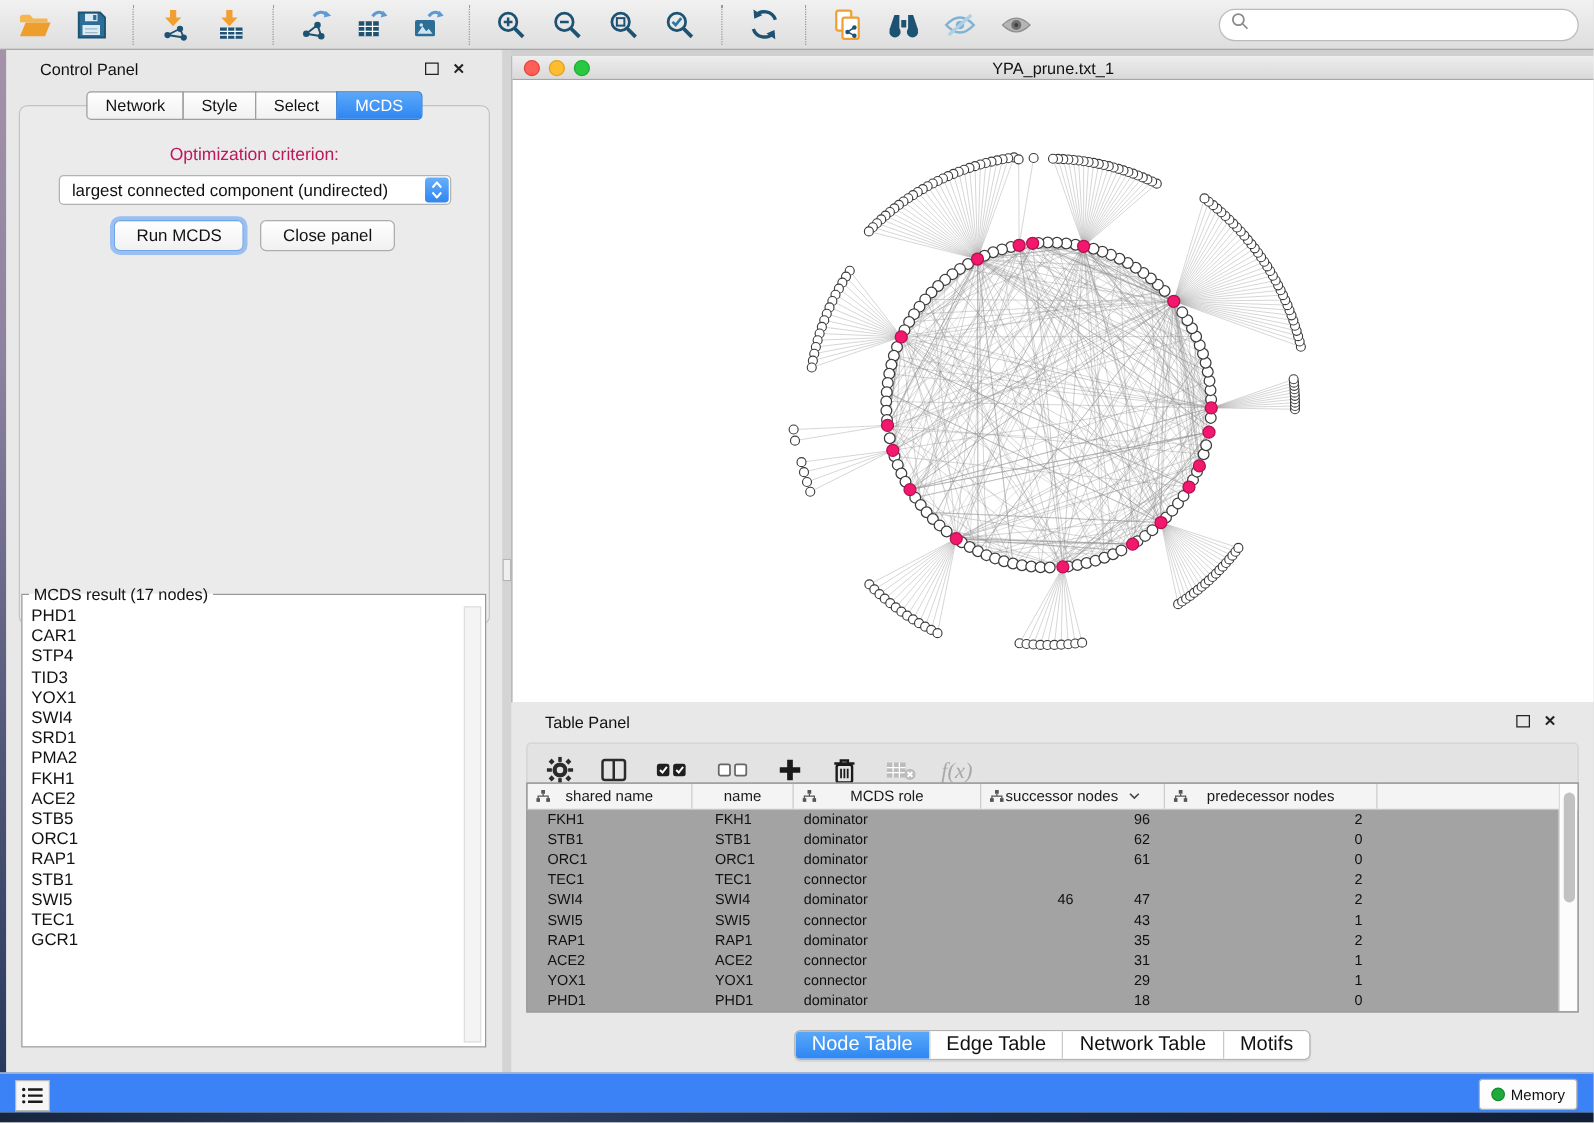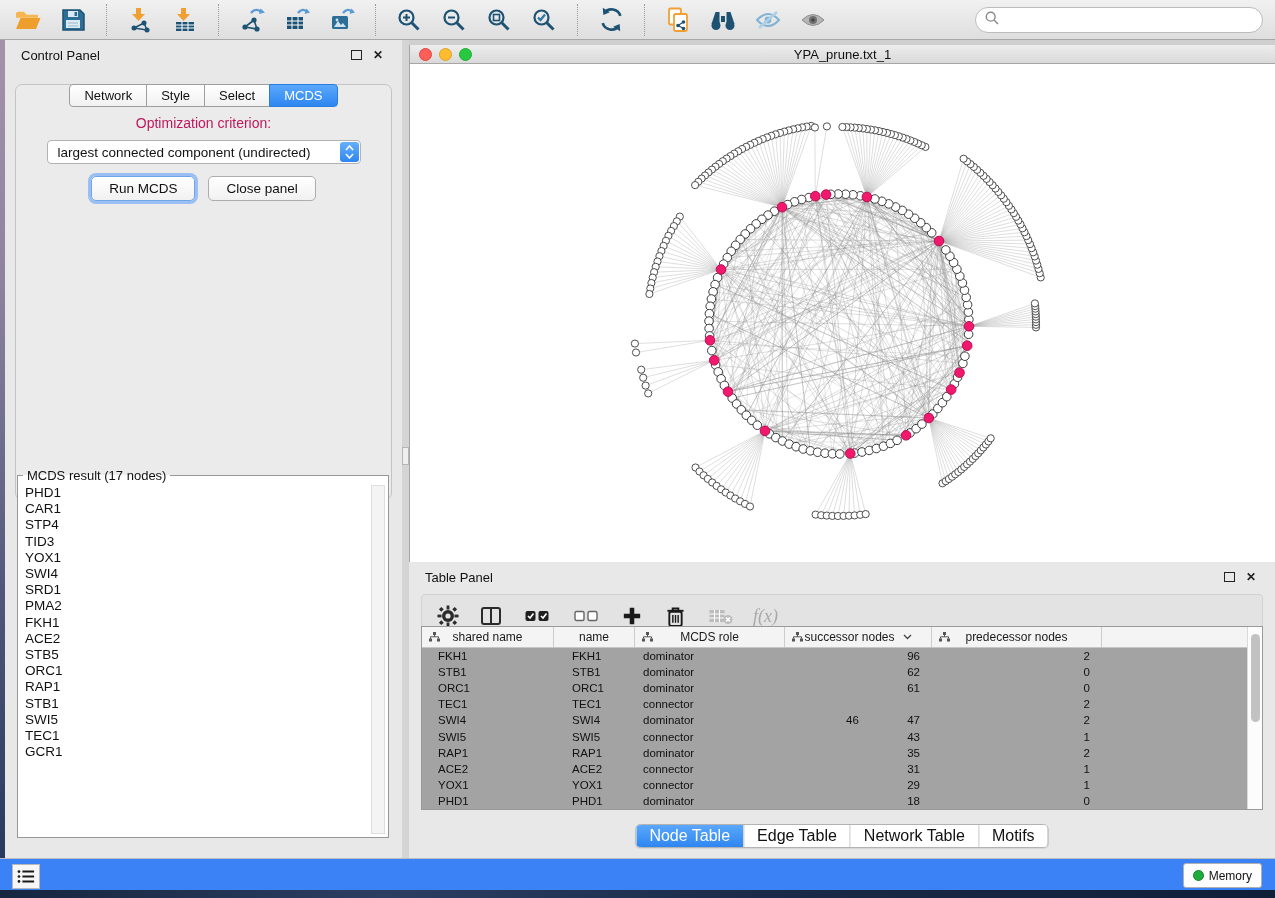--- a/index.html
+++ b/index.html
@@ -12,26 +12,26 @@
 
   
   .top-toolbar{position:absolute;left:0;top:0;width:100%;height:40px;background:linear-gradient(#f1f1f1,#dedede);border-bottom:1px solid #a8a8a8;display:flex;align-items:center;padding:0 12px;box-sizing:border-box;gap:13px;}
   .ticon{width:32px;height:32px;display:flex;align-items:center;justify-content:center;flex:none;}
   .tsep{width:0;height:32px;border-left:1px dotted #999;margin:0 4px;flex:none;}
   .search-box{margin-left:auto;width:288px;height:26px;border:1px solid #bcbcbc;border-radius:13px;background:#fff;display:flex;align-items:center;padding:0 9px;gap:6px;box-sizing:border-box;}
   .search-box input{border:none;outline:none;flex:1;font-size:13px;font-family:"Liberation Sans",sans-serif;background:transparent;}
 
   
   .control-panel{position:absolute;left:5px;top:40px;width:397px;height:818px;background:#e8e8e8;}
-  .panel-header{height:30px;display:flex;align-items:center;padding:0 16px;font-size:13px;color:#111;}
+  .panel-header{height:30px;display:flex;align-items:center;padding:0 27px;font-size:13px;color:#111;}
   .panel-header .spacer{flex:1;}
   .win-ic{width:16px;height:16px;display:flex;align-items:center;justify-content:center;font-size:12px;font-weight:bold;color:#222;margin-left:6px;cursor:default;}
   .win-square{width:9px;height:8px;border:1.5px solid #222;display:inline-block;}
   .cp-tabs{position:absolute;top:33px;left:0;right:0;display:flex;justify-content:center;z-index:3;}
-  .tab{height:21px;padding:0 14px;background:linear-gradient(#ffffff,#f1f1f1);border:1px solid #9e9e9e;font-size:13px;display:flex;align-items:center;margin-left:-1px;color:#111;margin-top:11px;}
+  .tab{height:21px;padding:0 14px;background:linear-gradient(#ffffff,#f1f1f1);border:1px solid #9e9e9e;font-size:13px;display:flex;align-items:center;margin-left:-1px;color:#111;}
   .tab:first-child{border-radius:4px 0 0 4px;margin-left:0;}
   .tab:last-child{border-radius:0 4px 4px 0;}
   .tab.active{background:linear-gradient(#5aa8fb,#2e86f1);color:#fff;border-color:#2a7de0;}
   .cp-inner{position:absolute;left:10px;right:10px;top:44px;height:414px;background:#ebebeb;border:1px solid #c4c4c4;border-radius:7px;}
   .opt-label{text-align:center;margin-top:30px;font-size:14px;color:#be185d;}
   .dropdown{margin:9px auto 0;width:314px;height:24px;background:#fff;border:1px solid #b2b2b2;border-radius:4px;display:flex;align-items:center;box-sizing:border-box;cursor:default;}
   .dd-text{flex:1;font-size:13.5px;padding-left:10px;white-space:nowrap;color:#111;}
   .dd-spin{width:19px;height:20px;margin:0 1px;border-radius:3px;background:linear-gradient(#65affd,#2f86f0);display:flex;flex-direction:column;align-items:center;justify-content:center;gap:2px;flex:none;}
   .btn-row{display:flex;justify-content:center;gap:13px;margin-top:12px;}
   .btn{height:25px;padding:0 17px;background:linear-gradient(#ffffff,#f1f1f1);border:1px solid #adadad;border-radius:5px;font-size:13.5px;font-family:"Liberation Sans",sans-serif;color:#111;}

